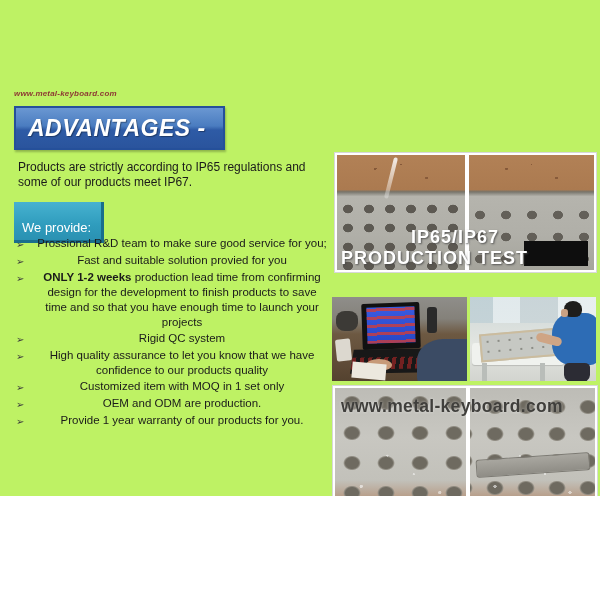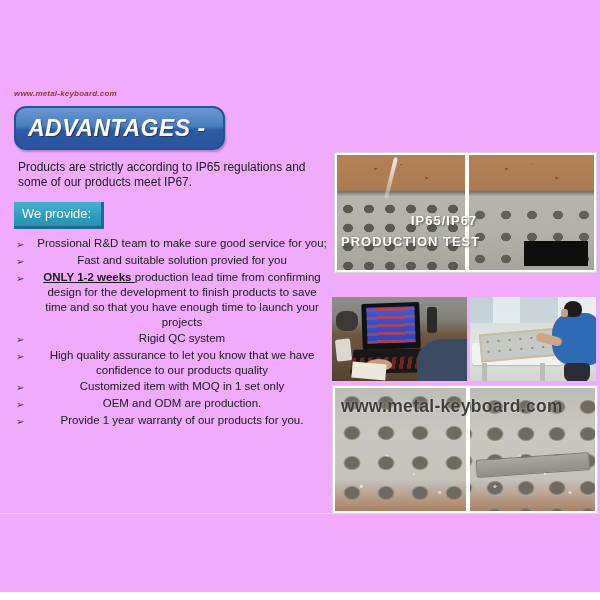--- a/index.html
+++ b/index.html
@@ -1,67 +1,67 @@
 <!DOCTYPE html>
 <html><head>
 <meta charset="utf-8">
 <style>
   html,body { margin:0; padding:0; background:#ffffff; }
   .page {
-    position:relative; width:600px; height:592px; background:#f0abfc;
+    position:relative; width:600px; height:496px; background:#bef264;
     font-family:"Liberation Sans", sans-serif; overflow:hidden;
   }
   .bottom-rule { position:absolute; left:0; top:513px; width:600px; border-top:1px solid #dcdcdc; }
 
   
   .site-url {
     position:absolute; left:14px; top:89px; font-size:8px; font-weight:bold; font-style:italic;
     color:#8d3a34; letter-spacing:.2px;
   }
   .company-name {
     position:absolute; right:28px; top:89px; font-size:8px; font-weight:bold; font-style:italic;
     color:#1c1c1c; letter-spacing:.2px;
   }
 
   
   .banner {
     position:absolute; left:14px; top:106px; width:207px; height:40px;
     background:linear-gradient(180deg,#6a97d2 0%, #4a7cc0 45%, #2e5ba6 55%, #2a549d 100%);
-    border:2px solid #25509a; border-radius:12px;
+    border:2px solid #25509a; border-radius:0;
     box-shadow:1px 2px 2px rgba(0,0,0,.25);
   }
   .banner-title {
     color:#ffffff; font-weight:bold; font-style:italic; font-size:23px;
     line-height:40px; padding-left:12px; letter-spacing:.5px;
     text-shadow:1px 1px 1px rgba(0,0,0,.35); white-space:nowrap;
   }
 
   
   .intro {
     position:absolute; left:18px; top:160px; width:304px;
     font-size:12px; line-height:15px; color:#1a1a1a;
   }
 
   
   .provide-chip {
     position:absolute; left:14px; top:202px; height:24px;
     background:linear-gradient(180deg,#47b2d0 0%, #2f9cbd 60%, #2a91b2 100%);
     border-right:3px solid #1a6e8c; border-bottom:3px solid #1a6e8c;
-    color:#ffffff; font-size:13px; line-height:24px; padding:0 10px 0 8px;
+    color:#ffffff; font-size:13px; line-height:24px; padding:14px 10px 0 8px;
   }
 
   
   .bullet-list {
     position:absolute; left:16px; top:236px; width:312px;
     font-size:11.5px; line-height:15px; color:#1a1a1a;
   }
   .bullet-item { display:flex; margin-bottom:1px; }
   .marker { flex:0 0 20px; font-size:10px; color:#3c3c3c; padding-top:1px; }
   .btext { flex:1;text-align:center; }
-  .lead { font-weight:bold; text-decoration:underline; }
+  .lead { font-weight:bold; }
 
   
   .photo {
     position:absolute; background:#ffffff; border:1px solid #d8d8d8;
   }
   .panel { position:absolute; top:2px; bottom:2px; overflow:hidden; }
 
   
   .photo-a { left:334px; top:152px; width:261px; height:119px; }
   .photo-a .panel-l { left:2px;  width:128px; }
@@ -80,22 +80,22 @@
     background-size:21px 19px; opacity:.92;
   }
   .keys-a.sparse { top:50px; background-size:26px 22px; opacity:.85; }
   .spray {
     position:absolute; left:52px; top:2px; width:4px; height:42px;
     background:linear-gradient(180deg, rgba(255,255,255,.85), rgba(255,255,255,.25));
     transform:rotate(14deg); border-radius:3px;
   }
   .cutout { position:absolute; right:6px; bottom:4px; width:64px; height:25px; background:#0e0e0e; }
   .wp-overlay {
-    position:absolute; left:6px; top:57px; width:250px; color:#ffffff; font-weight:bold;
-    font-size:13px; line-height:21px; letter-spacing:1px;
+    position:absolute; left:6px; top:74px; width:250px; color:#ffffff; font-weight:bold;
+    font-size:18px; line-height:21px; letter-spacing:1px;
     text-shadow:1px 1px 2px rgba(70,70,70,.85); white-space:nowrap;
   }
   .wp-line1 { margin-left:70px; }
 
   
   .rnd-bar {
     position:absolute; left:332px; top:276px; width:166px; height:18px;
     background:linear-gradient(180deg,#eef3fb 0%, #d4e0f3 45%, #c1d2ec 100%);
     border:1px solid #e3e3e3;
     color:#17365d; font-size:9.5px; font-weight:bold; line-height:18px; padding-left:6px;

